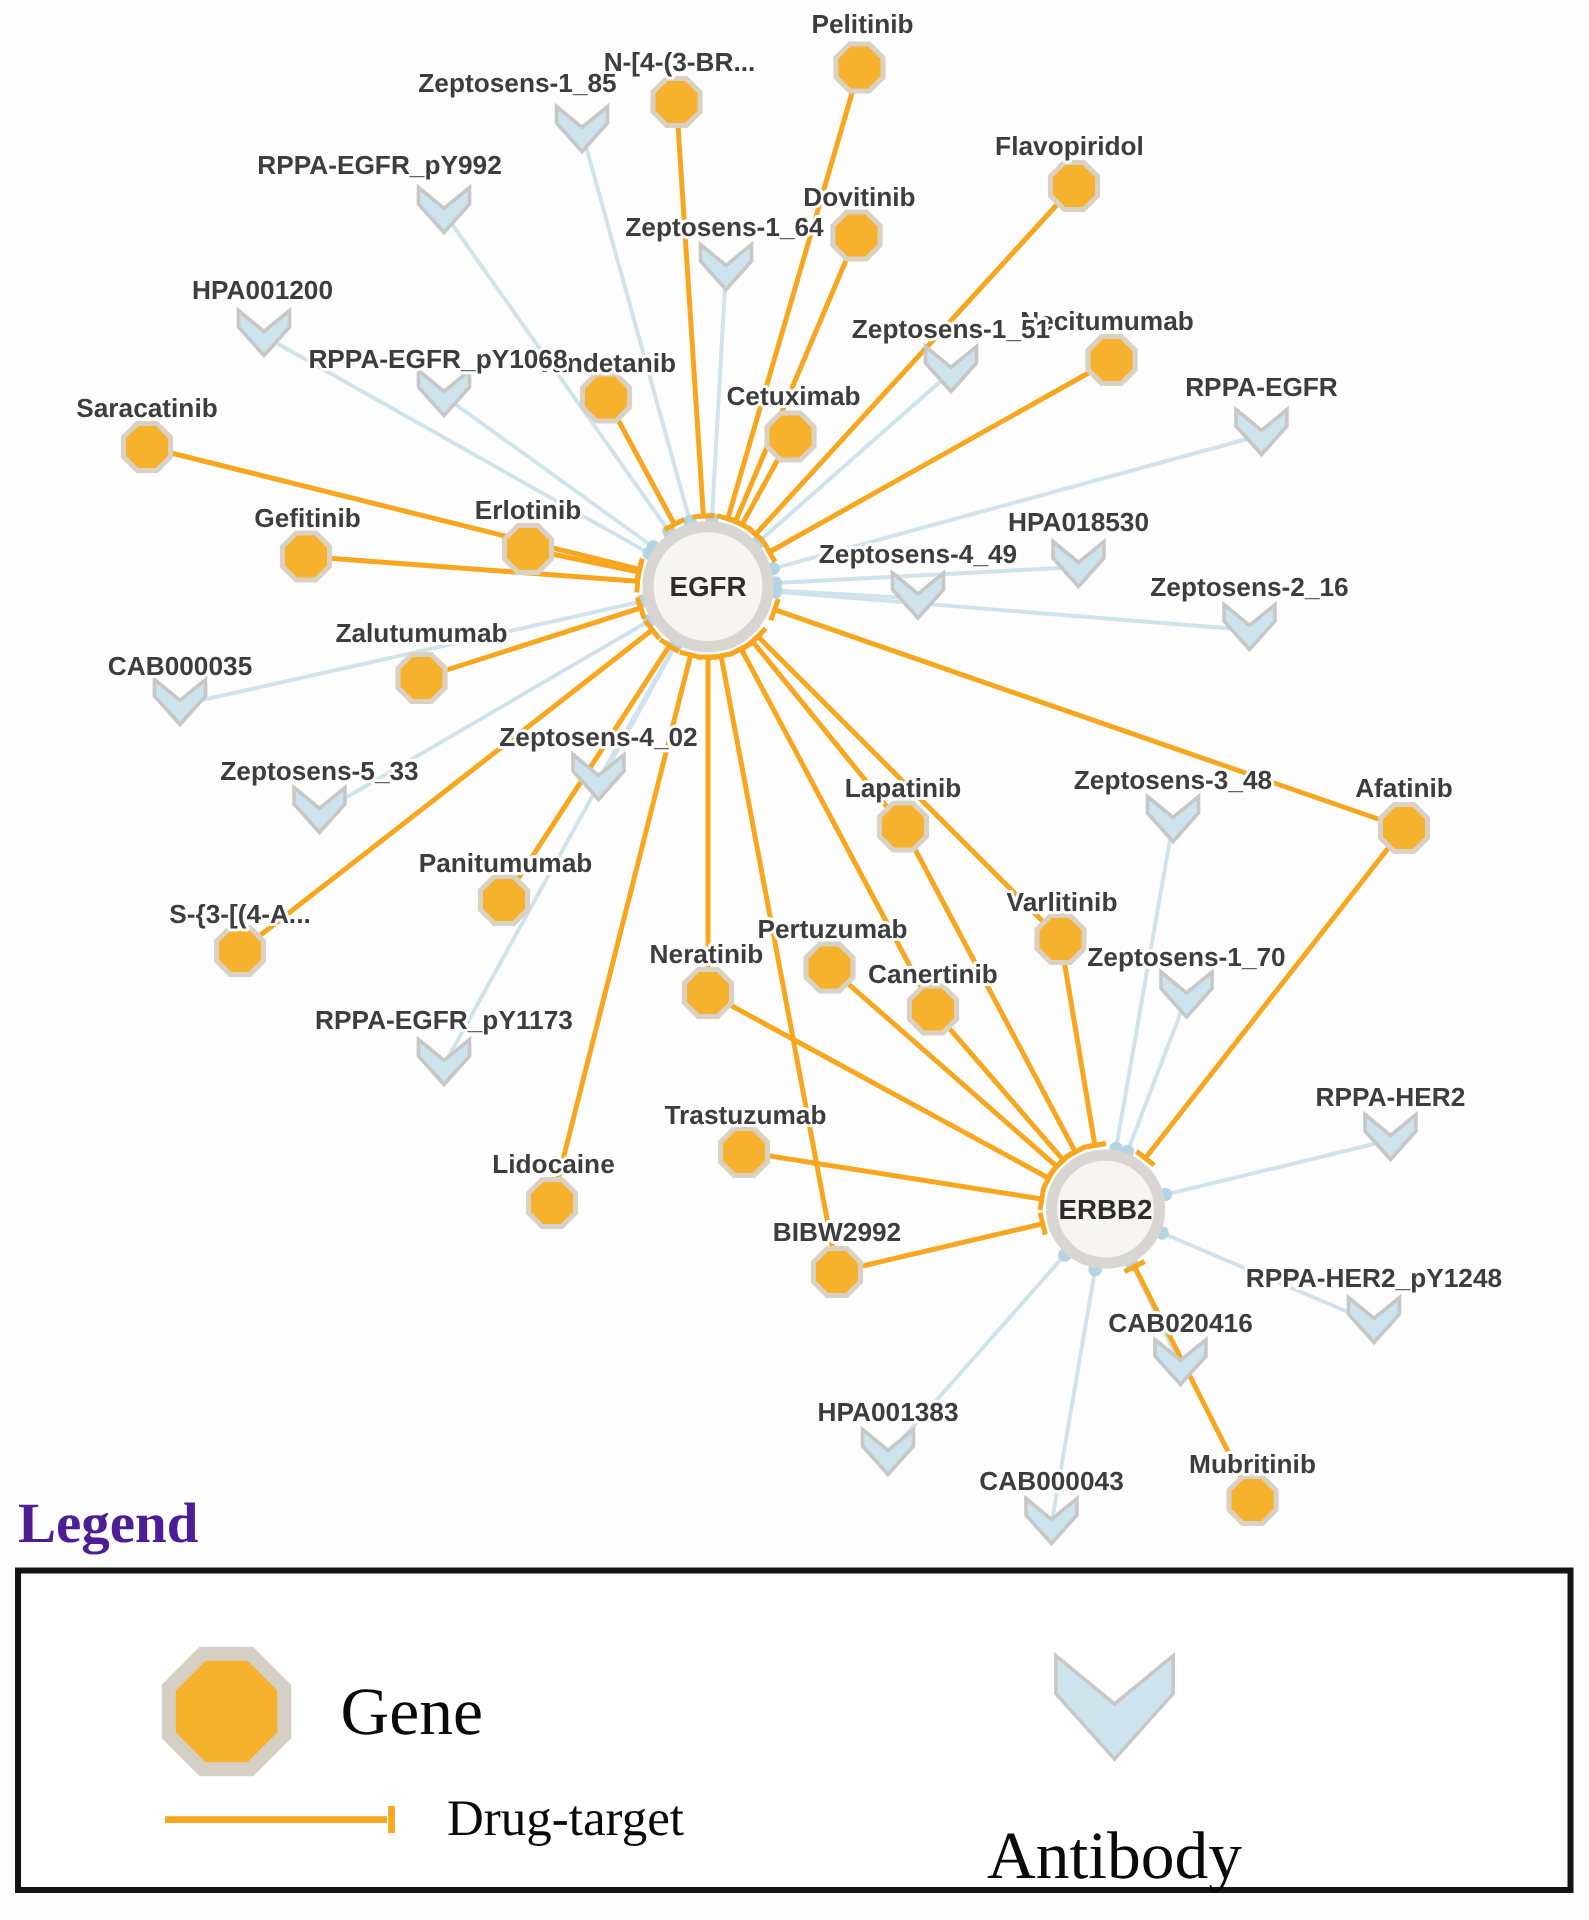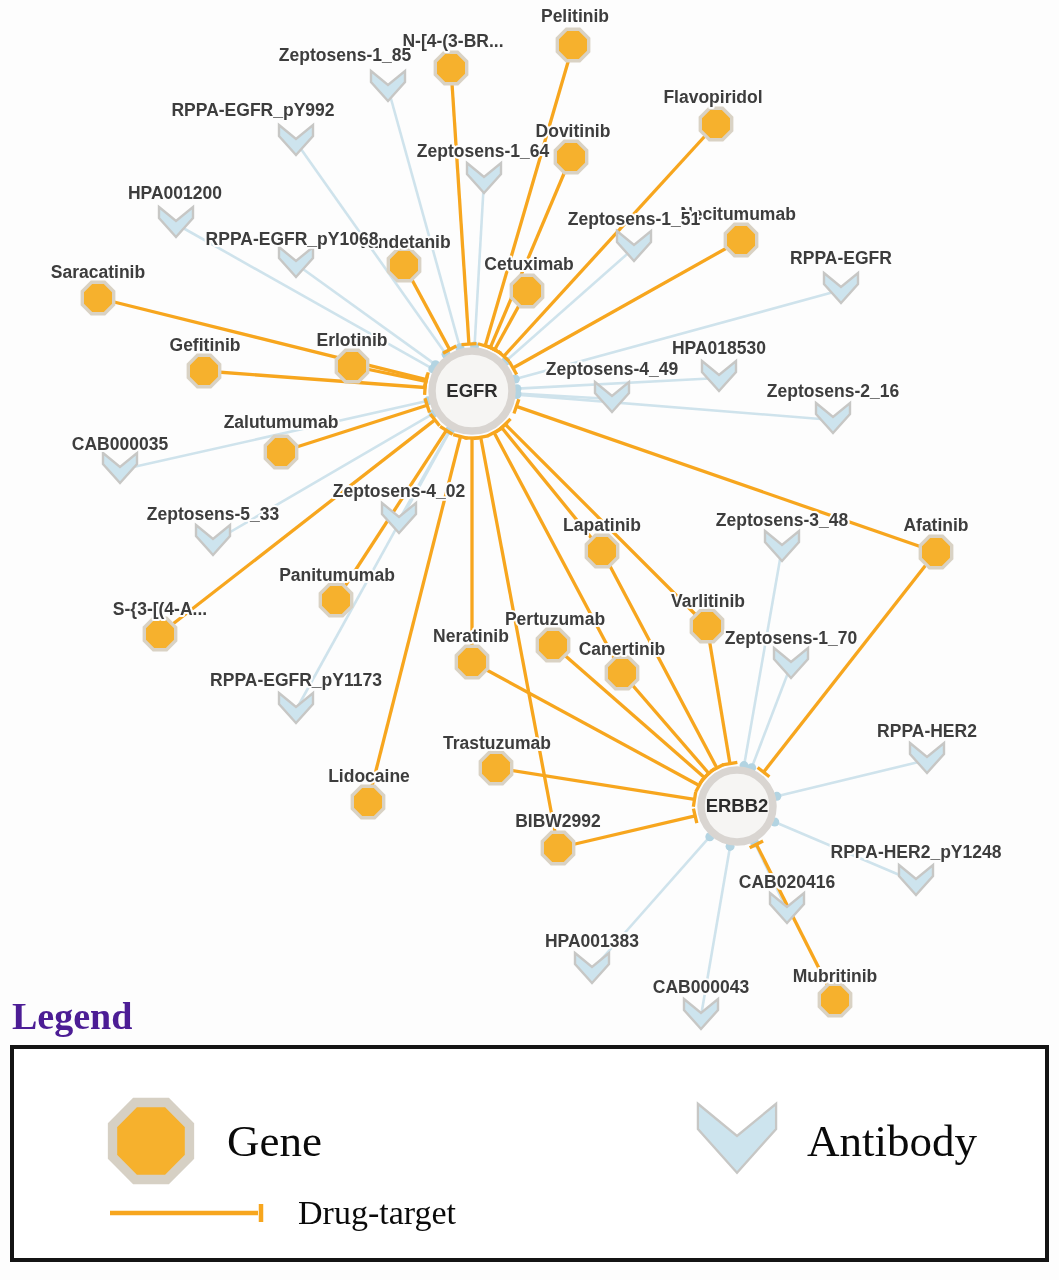--- a/index.html
+++ b/index.html
@@ -244,21 +244,21 @@
   <div class="legend-box">
 
     <div class="legend-item" style="left:85px; top:40px;">
       <svg width="104" height="104" viewBox="0 0 100 100">
         <polygon class="lg-drug" points="87,65.3 65.3,87 34.7,87 13,65.3 13,34.7 34.7,13 65.3,13 87,34.7"></polygon>
       </svg>
       <span class="legend-text">Gene</span>
     </div>
 
 
-    <div class="legend-item" style="left:677px; top:46px;">
+    <div class="legend-item" style="left:644px; top:46px;flex-direction:column;">
       <svg width="92" height="92" viewBox="0 0 100 100">
         <path class="lg-ab" transform="translate(50,52) scale(2.5)" d="M-17,-17 L0,-3 L17,-17 L17,-6 L0,13 L-17,-6 Z"></path>
       </svg>
       <span class="legend-text">Antibody</span>
     </div>
 
     <div class="legend-item" style="left:92px; top:145px;">
       <svg width="168" height="26" viewBox="0 0 168 26">
         <line class="lg-dline" x1="4" y1="13" x2="152" y2="13"></line>
         <line class="lg-dline" x1="155" y1="4" x2="155" y2="22"></line>

